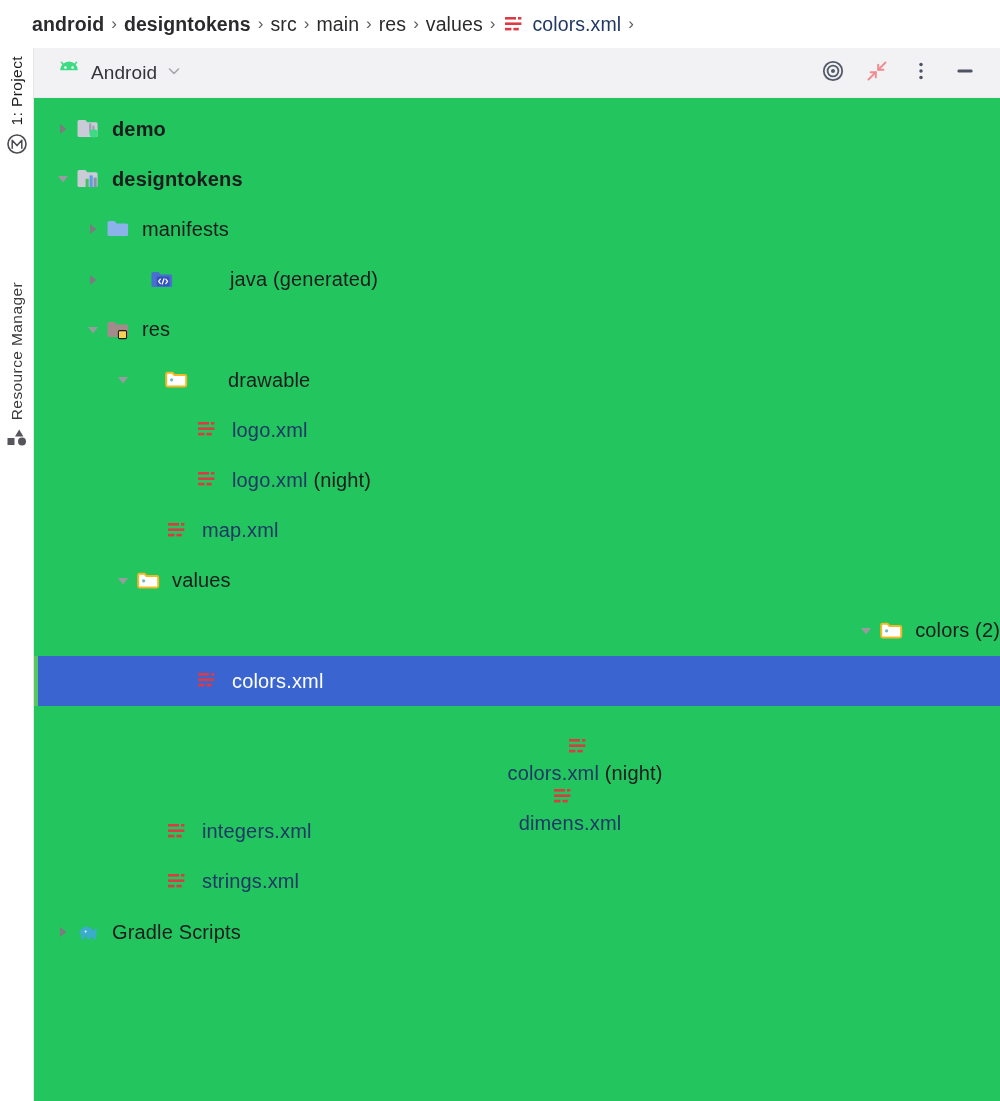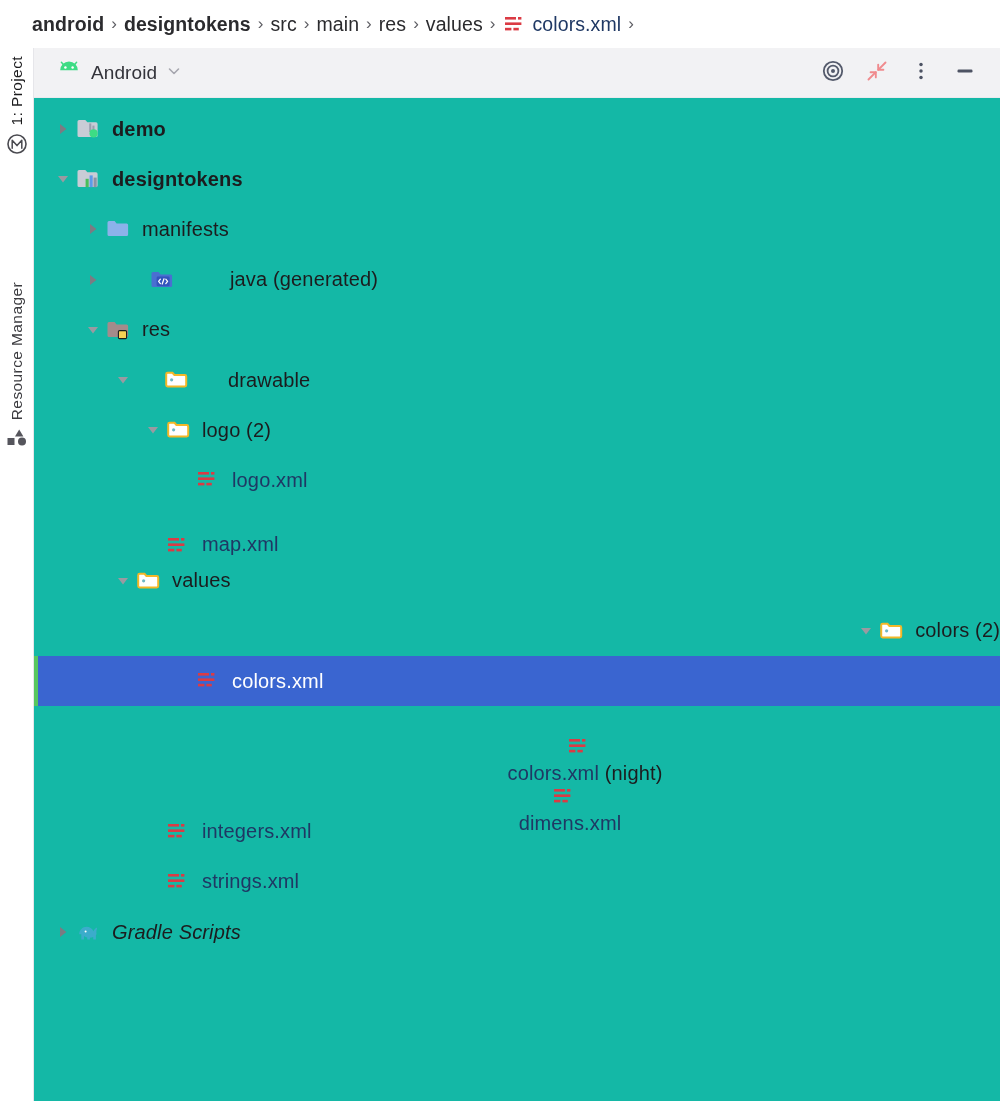--- a/index.html
+++ b/index.html
@@ -134,21 +134,21 @@
     align-items: center;
     justify-content: center;
     margin-left: 10px;
   }
 
   
   #tree {
     flex: 1 1 auto;
     position: relative;
     overflow: hidden;
-    background: #14b8a6;
+    background: #22c55e;
     padding-top: 6px;
   }
   .row {
     height: 50.2px;
     display: flex;
     align-items: center;
     position: relative;
     white-space: nowrap;
     box-sizing: border-box;
   }
@@ -402,86 +402,85 @@
             </svg>
           </span>
           <span class="icon-cell">
             <svg width="24" height="20" viewBox="0 0 24 20">
       <path d="M2.2 4.2 a1.4 1.4 0 0 1 1.4-1.4 h4.9 l1.9 2.2 h10.4 a1.4 1.4 0 0 1 1.4 1.4 v8.6 a1.4 1.4 0 0 1 -1.4 1.4 h-17.2 a1.4 1.4 0 0 1 -1.4 -1.4 z" fill="#ffffff" stroke="#F4B728" stroke-width="2"></path>
       <circle cx="7.6" cy="9.8" r="1.6" fill="#6FB7C4"></circle>
     </svg>
           </span>
           <span class="row-label">drawable</span>
         </div>
+        <div class="row" style="padding-left: 136px;">
+          <span class="twisty empty"></span>
+          <span class="icon-cell">
+            <svg width="24" height="20" viewBox="0 0 24 20">
+      <rect x="2" y="2" width="11" height="2.6" fill="#DB3B44"></rect>
+      <rect x="15" y="2" width="3.4" height="2.6" fill="#DB3B44"></rect>
+      <rect x="2" y="7.4" width="16.4" height="2.6" fill="#DB3B44"></rect>
+      <rect x="2" y="12.8" width="6.4" height="2.6" fill="#DB3B44"></rect>
+      <rect x="10.4" y="12.8" width="5.4" height="2.6" fill="#DB3B44"></rect>
+    </svg>
+          </span>
+          <span class="row-label xml">logo.xml</span>
+        </div>
+        <div class="row" style="padding-left: 136px;">
+          <span class="twisty empty"></span>
+          <span class="icon-cell">
+            <svg width="24" height="20" viewBox="0 0 24 20">
+      <rect x="2" y="2" width="11" height="2.6" fill="#DB3B44"></rect>
+      <rect x="15" y="2" width="3.4" height="2.6" fill="#DB3B44"></rect>
+      <rect x="2" y="7.4" width="16.4" height="2.6" fill="#DB3B44"></rect>
+      <rect x="2" y="12.8" width="6.4" height="2.6" fill="#DB3B44"></rect>
+      <rect x="10.4" y="12.8" width="5.4" height="2.6" fill="#DB3B44"></rect>
+    </svg>
+          </span>
+          <span class="row-label xml">logo.xml<span class="row-label qualifier"> (night)</span></span>
+        </div>
         <div class="row" style="padding-left: 106px;">
+          <span class="twisty empty"></span>
+          <span class="icon-cell">
+            <svg width="24" height="20" viewBox="0 0 24 20">
+      <rect x="2" y="2" width="11" height="2.6" fill="#DB3B44"></rect>
+      <rect x="15" y="2" width="3.4" height="2.6" fill="#DB3B44"></rect>
+      <rect x="2" y="7.4" width="16.4" height="2.6" fill="#DB3B44"></rect>
+      <rect x="2" y="12.8" width="6.4" height="2.6" fill="#DB3B44"></rect>
+      <rect x="10.4" y="12.8" width="5.4" height="2.6" fill="#DB3B44"></rect>
+    </svg>
+          </span>
+          <span class="row-label xml">map.xml</span>
+        </div>
+        <div class="row" style="padding-left: 76px;">
           <span class="twisty">
             <svg width="16" height="16" viewBox="0 0 16 16">
               <path d="M3 5 L13 5 L8 11.4 Z" fill="#9a9aa1"></path>
             </svg>
           </span>
           <span class="icon-cell">
             <svg width="24" height="20" viewBox="0 0 24 20">
       <path d="M2.2 4.2 a1.4 1.4 0 0 1 1.4-1.4 h4.9 l1.9 2.2 h10.4 a1.4 1.4 0 0 1 1.4 1.4 v8.6 a1.4 1.4 0 0 1 -1.4 1.4 h-17.2 a1.4 1.4 0 0 1 -1.4 -1.4 z" fill="#ffffff" stroke="#F4B728" stroke-width="2"></path>
       <circle cx="7.6" cy="9.8" r="1.6" fill="#6FB7C4"></circle>
     </svg>
           </span>
-          <span class="row-label">logo (2)</span>
-        </div>
-        <div class="row" style="padding-left: 136px;">
-          <span class="twisty empty"></span>
-          <span class="icon-cell">
-            <svg width="24" height="20" viewBox="0 0 24 20">
-      <rect x="2" y="2" width="11" height="2.6" fill="#DB3B44"></rect>
-      <rect x="15" y="2" width="3.4" height="2.6" fill="#DB3B44"></rect>
-      <rect x="2" y="7.4" width="16.4" height="2.6" fill="#DB3B44"></rect>
-      <rect x="2" y="12.8" width="6.4" height="2.6" fill="#DB3B44"></rect>
-      <rect x="10.4" y="12.8" width="5.4" height="2.6" fill="#DB3B44"></rect>
-    </svg>
-          </span>
-          <span class="row-label xml">logo.xml</span>
-        </div>
-        <div class="row" style="padding-left: 106px; align-items: flex-end;">
-          <span class="twisty empty"></span>
-          <span class="icon-cell">
-            <svg width="24" height="20" viewBox="0 0 24 20">
-      <rect x="2" y="2" width="11" height="2.6" fill="#DB3B44"></rect>
-      <rect x="15" y="2" width="3.4" height="2.6" fill="#DB3B44"></rect>
-      <rect x="2" y="7.4" width="16.4" height="2.6" fill="#DB3B44"></rect>
-      <rect x="2" y="12.8" width="6.4" height="2.6" fill="#DB3B44"></rect>
-      <rect x="10.4" y="12.8" width="5.4" height="2.6" fill="#DB3B44"></rect>
-    </svg>
-          </span>
-          <span class="row-label xml">map.xml</span>
-        </div>
-        <div class="row" style="padding-left: 76px;">
+          <span class="row-label">values</span>
+        </div>
+        <div class="row" style="padding-left: 106px; justify-content: flex-end;">
           <span class="twisty">
             <svg width="16" height="16" viewBox="0 0 16 16">
               <path d="M3 5 L13 5 L8 11.4 Z" fill="#9a9aa1"></path>
             </svg>
           </span>
           <span class="icon-cell">
             <svg width="24" height="20" viewBox="0 0 24 20">
       <path d="M2.2 4.2 a1.4 1.4 0 0 1 1.4-1.4 h4.9 l1.9 2.2 h10.4 a1.4 1.4 0 0 1 1.4 1.4 v8.6 a1.4 1.4 0 0 1 -1.4 1.4 h-17.2 a1.4 1.4 0 0 1 -1.4 -1.4 z" fill="#ffffff" stroke="#F4B728" stroke-width="2"></path>
       <circle cx="7.6" cy="9.8" r="1.6" fill="#6FB7C4"></circle>
     </svg>
           </span>
-          <span class="row-label">values</span>
-        </div>
-        <div class="row" style="padding-left: 106px; justify-content: flex-end;">
-          <span class="twisty">
-            <svg width="16" height="16" viewBox="0 0 16 16">
-              <path d="M3 5 L13 5 L8 11.4 Z" fill="#9a9aa1"></path>
-            </svg>
-          </span>
-          <span class="icon-cell">
-            <svg width="24" height="20" viewBox="0 0 24 20">
-      <path d="M2.2 4.2 a1.4 1.4 0 0 1 1.4-1.4 h4.9 l1.9 2.2 h10.4 a1.4 1.4 0 0 1 1.4 1.4 v8.6 a1.4 1.4 0 0 1 -1.4 1.4 h-17.2 a1.4 1.4 0 0 1 -1.4 -1.4 z" fill="#ffffff" stroke="#F4B728" stroke-width="2"></path>
-      <circle cx="7.6" cy="9.8" r="1.6" fill="#6FB7C4"></circle>
-    </svg>
-          </span>
           <span class="row-label">colors (2)</span>
         </div>
         <div class="row selected" style="padding-left: 136px;">
           <span class="vcs-strip"></span>
           <span class="twisty empty"></span>
           <span class="icon-cell">
             <svg width="24" height="20" viewBox="0 0 24 20">
       <rect x="2" y="2" width="11" height="2.6" fill="#DB3B44"></rect>
       <rect x="15" y="2" width="3.4" height="2.6" fill="#DB3B44"></rect>
       <rect x="2" y="7.4" width="16.4" height="2.6" fill="#DB3B44"></rect>
@@ -536,21 +535,21 @@
             <svg width="24" height="20" viewBox="0 0 24 20">
       <rect x="2" y="2" width="11" height="2.6" fill="#DB3B44"></rect>
       <rect x="15" y="2" width="3.4" height="2.6" fill="#DB3B44"></rect>
       <rect x="2" y="7.4" width="16.4" height="2.6" fill="#DB3B44"></rect>
       <rect x="2" y="12.8" width="6.4" height="2.6" fill="#DB3B44"></rect>
       <rect x="10.4" y="12.8" width="5.4" height="2.6" fill="#DB3B44"></rect>
     </svg>
           </span>
           <span class="row-label xml">strings.xml</span>
         </div>
-        <div class="row" style="padding-left: 16px; font-style: italic;">
+        <div class="row" style="padding-left: 16px;">
           <span class="twisty">
             <svg width="16" height="16" viewBox="0 0 16 16">
               <path d="M5 3 L11.4 8 L5 13 Z" fill="#7b7b82"></path>
             </svg>
           </span>
           <span class="icon-cell">
             <svg width="26" height="22" viewBox="0 0 26 22">
       <path d="M3.2 13.2 c0-4.1 3.3-7.4 7.4-7.4 c3 0 5.6 1.8 6.8 4.4 c.6-1.3 1.5-2.6 2.6-3.3 c.6-.4 1.3.2 1 .9 c-.6 1.3-.8 2.6-.6 3.8 c.2 1 .1 2-.5 2.8 l0 4.1 h-2.7 l0-2.6 c-1 .5-2.1.8-3.3.8 l0 1.8 h-2.7 l0-1.9 c-1.2-.3-2.3-.9-3.2-1.7 l0 3.6 h-2.7 l0-5.3 z" fill="#3BACCB"></path>
       <circle cx="9.6" cy="10.4" r="1" fill="#ffffff"></circle>
     </svg>

